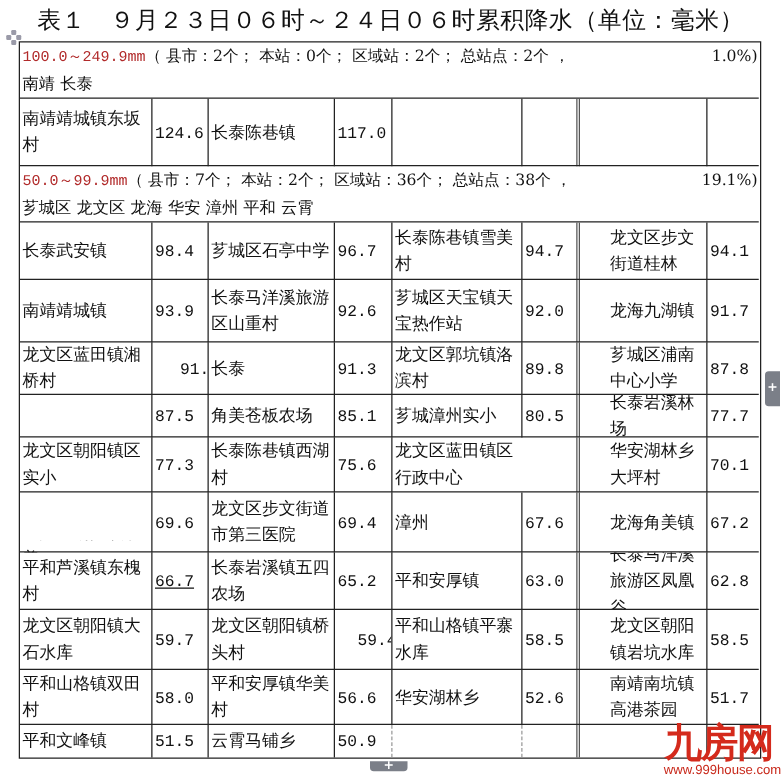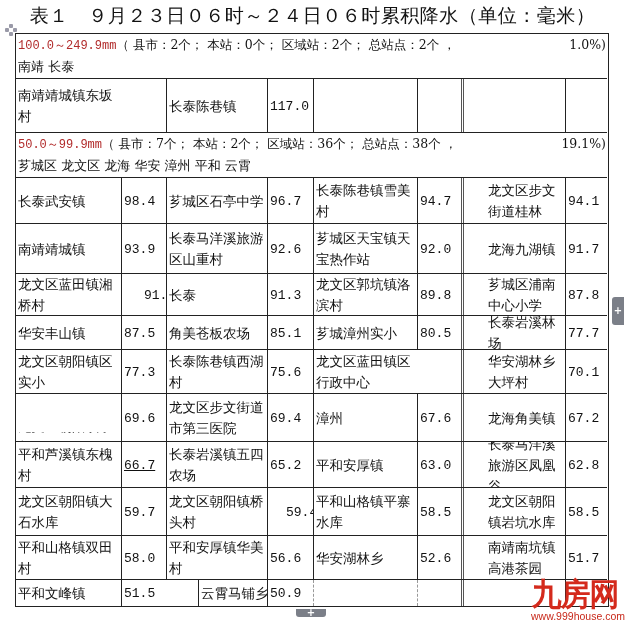--- a/index.html
+++ b/index.html
@@ -38,20 +38,21 @@
 
 <div class="tbl" id="tbl">
 
   <div class="sec-head" style="top:3px">
     <span class="range">100.0～249.9mm</span><span class="stats">（ 县市：2个；  本站：0个；  区域站：2个；  总站点：2个 ，</span><span class="pct">1.0%)</span>
   </div>
   <div class="counties" style="top:24px">南靖 长泰</div>
 
   <div class="row" style="top:44px;height:54px">
     <div class="cell first" style="left:0;width:105px">南靖靖城镇东坂村</div>
+    <div class="cell num" style="left:105px;width:45px">124.6</div>
     <div class="cell" style="left:150px;width:101px">长泰陈巷镇</div>
     <div class="cell num" style="left:251px;width:46px">117.0</div>
     <div class="cell" style="left:297px;width:104px"></div>
     <div class="cell num" style="left:401px;width:44px"></div>
     <div class="cell dbl" style="left:445px;width:104px"></div>
     <div class="cell num" style="left:549px;width:42px"></div>
   </div>
 
   <div class="row" style="top:98px;height:45px;">
     <div class="sec-head" style="top:3px">
@@ -85,21 +86,20 @@
         <div class="cell first" style="left: 0px; width: 105px;">龙文区蓝田镇湘桥村</div>
         <div class="cell num" style="left: 105px; width: 45px; padding-left: 22px;">91.4</div>
         <div class="cell " style="left: 150px; width: 101px;">长泰</div>
         <div class="cell num" style="left: 251px; width: 46px;">91.3</div>
         <div class="cell " style="left: 297px; width: 104px;">龙文区郭坑镇洛滨村</div>
         <div class="cell num" style="left: 401px; width: 44px;">89.8</div>
         <div class="cell dbl" style="left: 445px; width: 104px;">芗城区浦南中心小学</div>
         <div class="cell num" style="left: 549px; width: 42px;">87.8</div>
       </div>
       <div class="row" style="top: 281px; height: 34px;">
-        <div class="cell first" style="left: 0px; width: 105px;">华安丰山镇</div>
         <div class="cell num" style="left: 105px; width: 45px;">87.5</div>
         <div class="cell " style="left: 150px; width: 101px;">角美苍板农场</div>
         <div class="cell num" style="left: 251px; width: 46px;">85.1</div>
         <div class="cell " style="left: 297px; width: 104px;">芗城漳州实小</div>
         <div class="cell num" style="left: 401px; width: 44px;">80.5</div>
         <div class="cell dbl" style="left: 445px; width: 104px;">长泰岩溪林场</div>
         <div class="cell num" style="left: 549px; width: 42px;">77.7</div>
       </div>
       <div class="row" style="top: 315px; height: 44px;">
         <div class="cell first" style="left: 0px; width: 105px;">龙文区朝阳镇区实小</div>
@@ -146,21 +146,21 @@
         <div class="cell " style="left: 150px; width: 101px;">平和安厚镇华美村</div>
         <div class="cell num" style="left: 251px; width: 46px;">56.6</div>
         <div class="cell " style="left: 297px; width: 104px;">华安湖林乡</div>
         <div class="cell num" style="left: 401px; width: 44px;">52.6</div>
         <div class="cell dbl" style="left: 445px; width: 104px;">南靖南坑镇高港茶园</div>
         <div class="cell num" style="left: 549px; width: 42px;">51.7</div>
       </div>
       <div class="row" style="top: 545px; height: 26px;">
         <div class="cell first" style="left: 0px; width: 105px;">平和文峰镇</div>
         <div class="cell num" style="left: 105px; width: 45px;">51.5</div>
-        <div class="cell " style="left: 150px; width: 101px; margin-left: 32px;">云霄马铺乡</div>
+        <div class="cell " style="left: 150px; width: 101px;">云霄马铺乡</div>
         <div class="cell num" style="left: 251px; width: 46px;">50.9</div>
         <div class="cell dashed" style="left: 297px; width: 104px;"></div>
         <div class="cell dashed" style="left: 401px; width: 44px;"></div>
         <div class="cell dbl" style="left: 445px; width: 104px;"></div>
         <div class="cell num" style="left: 549px; width: 42px;"></div>
       </div>
     </div>
 </div>
 
 <div class="plus-tab" style="left:612px;top:297px;width:12px;height:28px;line-height:28px;border-radius:3px 0 0 3px;">+</div>

